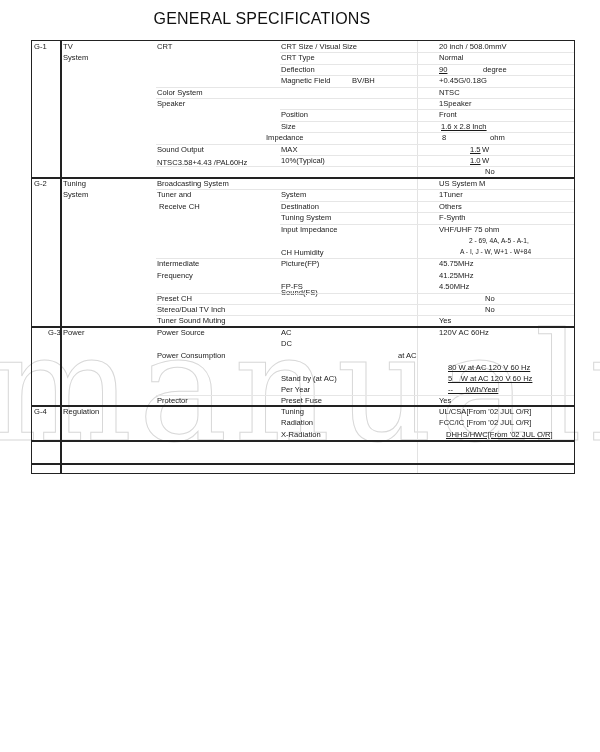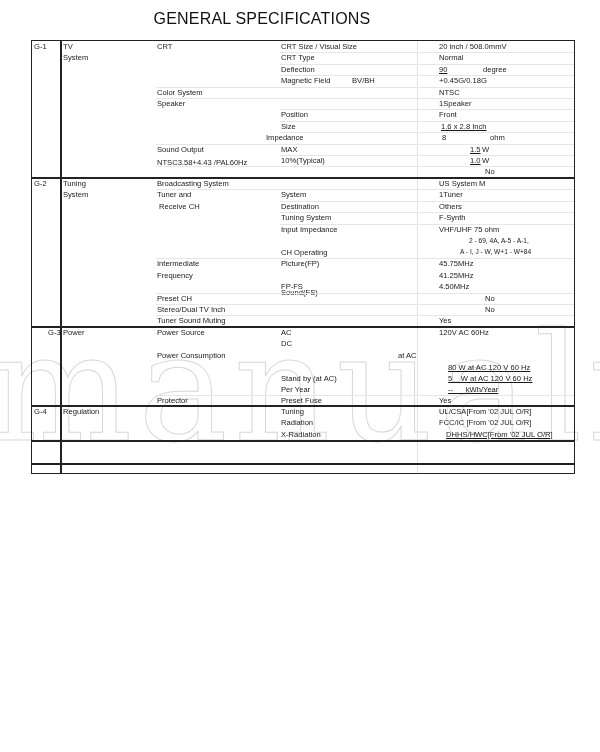--- a/index.html
+++ b/index.html
@@ -117,21 +117,21 @@
     <div class="hrow" style="left:248px;right:0;top:34px"></div>
 
     <div class="cell" style="left:249px;top:34.2px">Tuning System</div>
     <div class="cell" style="left:407px;top:34.2px">F-Synth</div>
     <div class="hrow" style="left:248px;right:0;top:45.5px"></div>
 
     <div class="cell" style="left:249px;top:45.6px">Input Impedance</div>
     <div class="cell" style="left:407px;top:45.6px">VHF/UHF 75 ohm</div>
 
     <div class="cell" style="left:437px;top:57px;font-size:6.6px">2 - 69, 4A, A-5 - A-1,</div>
-    <div class="cell" style="left:249px;top:69px">CH Operating</div>
+    <div class="cell" style="left:249px;top:69px">CH Humidity</div>
     <div class="cell" style="left:428px;top:68.4px;font-size:6.6px">A - I, J - W, W+1 - W+84</div>
     <div class="hrow" style="left:124px;right:0;top:80px"></div>
 
     <div class="cell" style="left:125px;top:80.4px">Intermediate</div>
     <div class="cell" style="left:249px;top:80.4px">Picture(FP)</div>
     <div class="cell" style="left:407px;top:80.4px">45.75MHz</div>
 
     <div class="cell" style="left:125px;top:91.8px">Frequency</div>
     <div class="cell" style="left:249px;top:109px">Sound(FS)</div>
     <div class="cell" style="left:407px;top:91.8px">41.25MHz</div>

